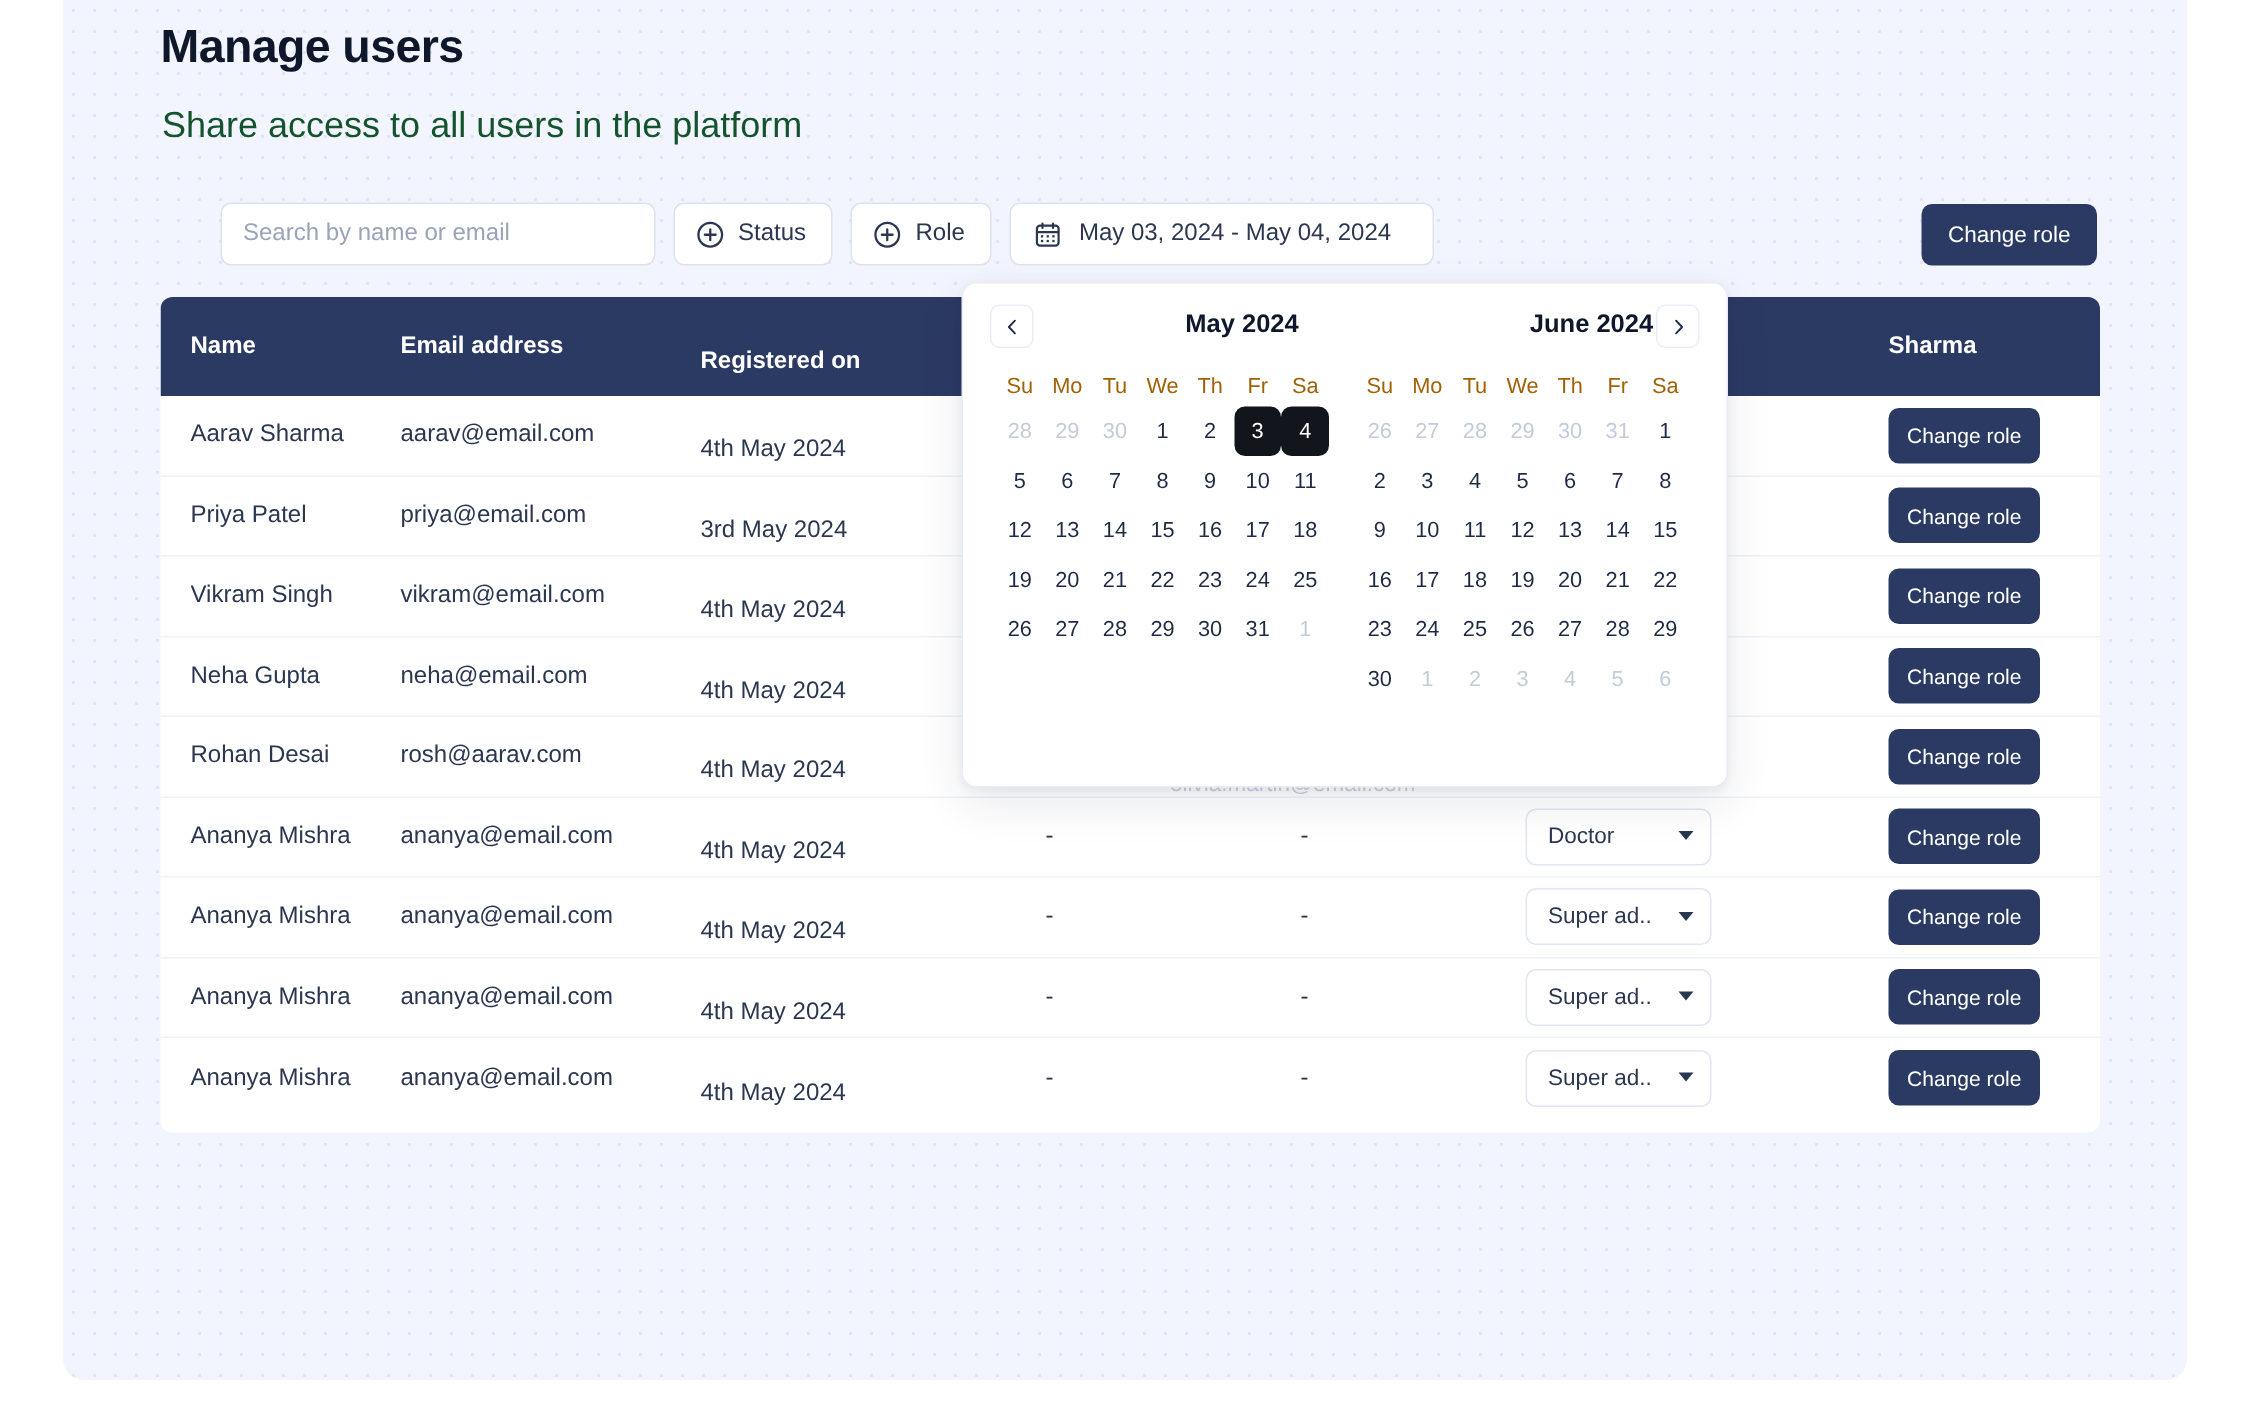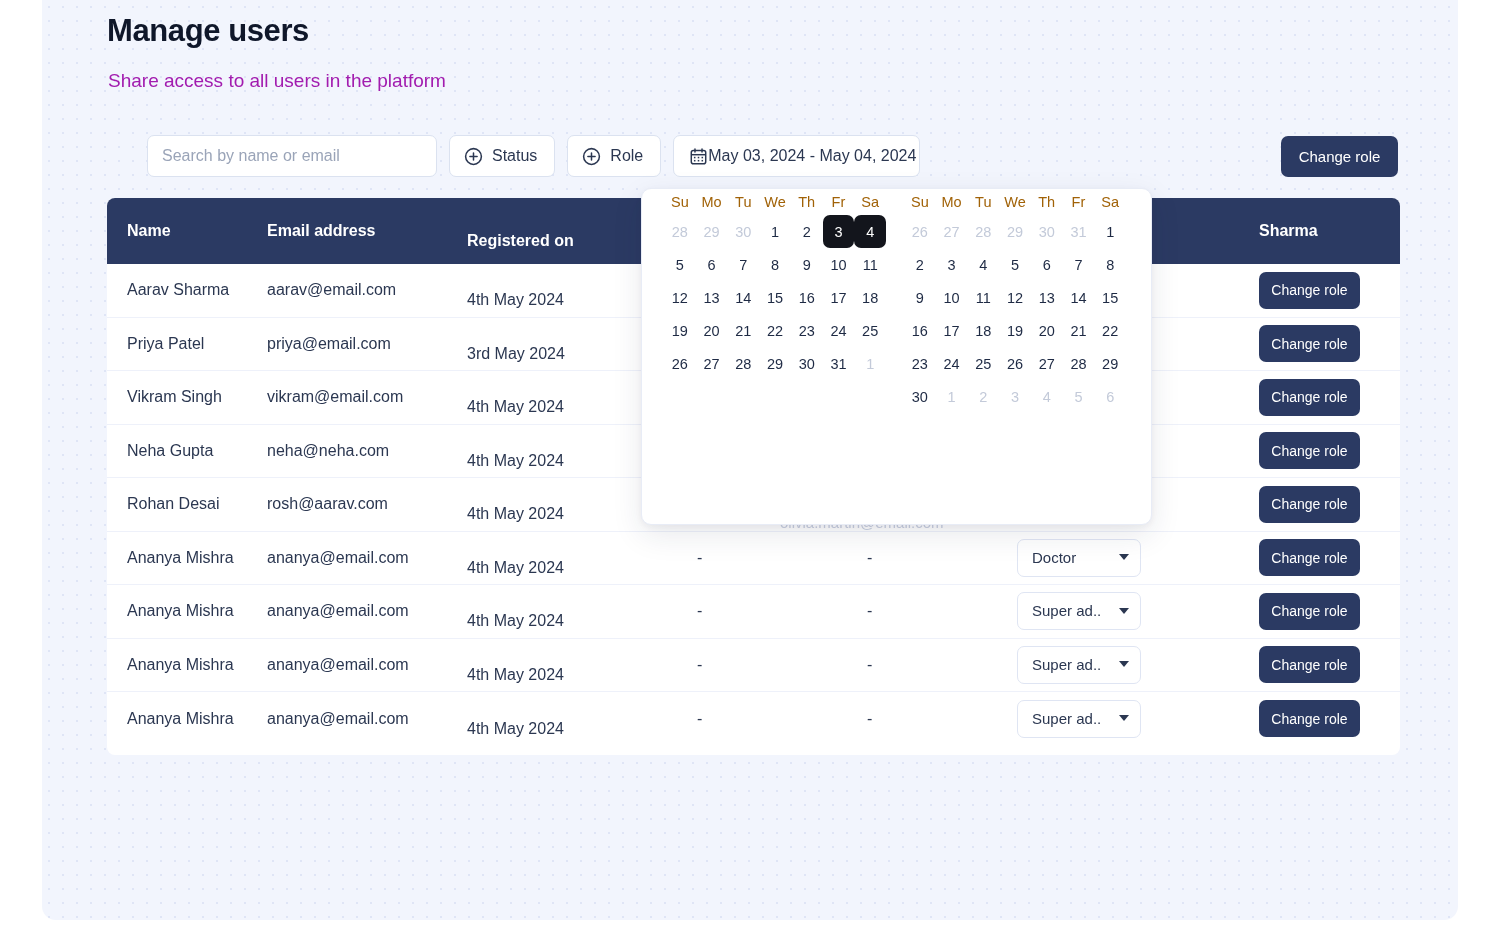--- a/index.html
+++ b/index.html
@@ -21,21 +21,21 @@
     border-bottom-right-radius: 14px;
   }
 
   
   #page-title {
     position: absolute; left: 107px; top: 13px;
     font-size: 31px; font-weight: 700; color: #0f172a; letter-spacing: -0.4px;
   }
   #page-subtitle {
     position: absolute; left: 108px; top: 70px;
-    font-size: 19px; font-weight: 400; color: #a21caf;
+    font-size: 24px; font-weight: 400; color: #14532d;
   }
 
   
   #toolbar { position: absolute; left: 107px; top: 135px; height: 42px; }
   .tb-row { display: flex; align-items: center; gap: 12px; margin-left: 40px; }
 
   #search-input {
     width: 290px; height: 42px;
     border: 1px solid #dbe2f0; border-radius: 7px;
     background: #ffffff; padding: 0 14px;
@@ -49,22 +49,22 @@
     height: 42px; display: inline-flex; align-items: center; gap: 9px;
     padding: 0 17px 0 14px;
     border: 1px solid #dbe2f0; border-radius: 7px;
     background: #ffffff; cursor: pointer;
     font-family: "Liberation Sans", sans-serif;
     font-size: 16px; color: #2b3751; font-weight: 400;
   }
   .plus-icon { display:inline-block; width: 19px; height: 19px; flex: none; }
 
   #date-range-btn {
-    height: 42px; display: inline-flex; align-items: center; 
-    padding: 0 3px 0 15px;
+    height: 42px; display: inline-flex; align-items: center; gap: 11px;
+    padding: 0 28px 0 15px;
     border: 1px solid #dbe2f0; border-radius: 7px;
     background: #ffffff; cursor: pointer;
     font-family: "Liberation Sans", sans-serif;
     font-size: 16px; color: #2b3751;
   }
   .cal-icon { display:inline-block; width: 19px; height: 19px; flex:none; }
 
   #change-role-top {
     position: absolute; left: 1281px; top: 136px;
     width: 117px; height: 41px;
@@ -276,21 +276,21 @@
           <div class="col-name">Vikram Singh</div>
           <div class="col-email">vikram@email.com</div>
           <div class="col-reg">4th May 2024</div>
           <div class="col-c4 cell-dash"></div>
           <div class="col-c5 cell-dash"></div>
           <div class="col-role"></div>
           <div class="col-action"><button class="row-change-role">Change role</button></div>
         </div>
         <div class="trow">
           <div class="col-name">Neha Gupta</div>
-          <div class="col-email">neha@neha.com</div>
+          <div class="col-email">neha@email.com</div>
           <div class="col-reg">4th May 2024</div>
           <div class="col-c4 cell-dash"></div>
           <div class="col-c5 cell-dash"></div>
           <div class="col-role"></div>
           <div class="col-action"><button class="row-change-role">Change role</button></div>
         </div>
         <div class="trow">
           <div class="col-name">Rohan Desai</div>
           <div class="col-email">rosh@aarav.com</div>
           <div class="col-reg">4th May 2024</div>
@@ -354,20 +354,38 @@
             </div>
           </div>
           <div class="col-action"><button class="row-change-role">Change role</button></div>
         </div>
       </div>
   </div>
 
   <div id="ghost-email">olivia.martin@email.com</div>
 
   <div id="calendar-popup">
+    <div id="cal-header">
+      <button class="nav-btn" id="cal-prev">
+        <span class="chev">
+          <svg viewBox="0 0 12 12" width="12" height="12">
+            <path d="M7.6 1.8L3.6 6l4 4.2" fill="none" stroke="#1e2a44" stroke-width="1.25" stroke-linecap="round" stroke-linejoin="round"></path>
+          </svg>
+        </span>
+      </button>
+      <div class="cal-month-title" id="cal-title-left">May 2024</div>
+      <div class="cal-month-title" id="cal-title-right">June 2024</div>
+      <button class="nav-btn" id="cal-next">
+        <span class="chev">
+          <svg viewBox="0 0 12 12" width="12" height="12">
+            <path d="M4.4 1.8L8.4 6l-4 4.2" fill="none" stroke="#1e2a44" stroke-width="1.25" stroke-linecap="round" stroke-linejoin="round"></path>
+          </svg>
+        </span>
+      </button>
+    </div>
     <div id="cal-body">
       <div class="month" id="month-left">
           <div class="dow-row">
             <div class="dow">Su</div>
             <div class="dow">Mo</div>
             <div class="dow">Tu</div>
             <div class="dow">We</div>
             <div class="dow">Th</div>
             <div class="dow">Fr</div>
             <div class="dow">Sa</div>

